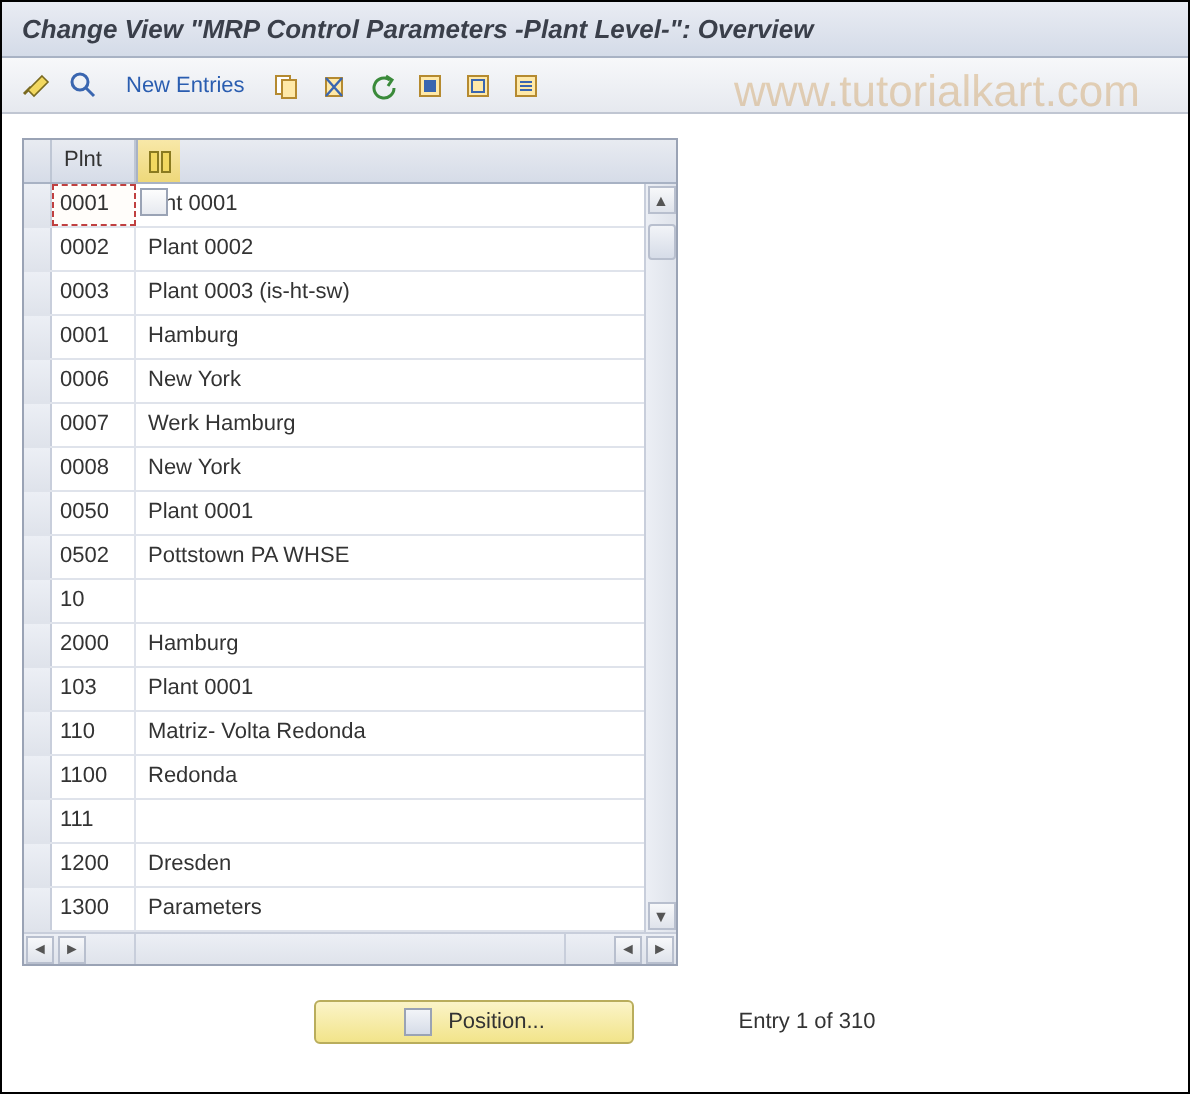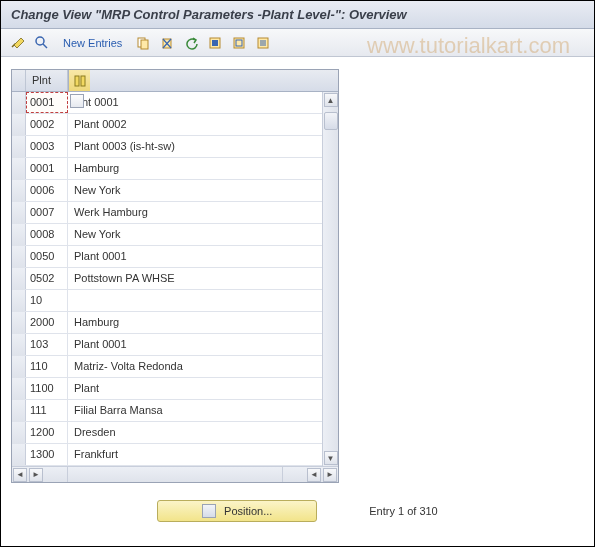--- a/index.html
+++ b/index.html
@@ -346,36 +346,35 @@
             <div class="cell-name">Plant 0001</div>
           </div>
           <div class="row">
             <div class="cell-sel"></div>
             <div class="cell-plnt">110</div>
             <div class="cell-name">Matriz- Volta Redonda</div>
           </div>
           <div class="row">
             <div class="cell-sel"></div>
             <div class="cell-plnt">1100</div>
-            <div class="cell-name">Plant</div>
+            <div class="cell-name">Redonda</div>
           </div>
           <div class="row">
             <div class="cell-sel"></div>
             <div class="cell-plnt">111</div>
-            <div class="cell-name">Filial Barra Mansa</div>
           </div>
           <div class="row">
             <div class="cell-sel"></div>
             <div class="cell-plnt">1200</div>
             <div class="cell-name">Dresden</div>
           </div>
           <div class="row">
             <div class="cell-sel"></div>
             <div class="cell-plnt">1300</div>
-            <div class="cell-name">Frankfurt</div>
+            <div class="cell-name">Parameters</div>
           </div>
         </div>
       <div class="vscroll">
         <div class="vbtn">▲</div>
         <div class="vtrack">
             <div class="vthumb"></div>
           </div>
         <div class="vbtn">▼</div>
       </div>
     </div>

